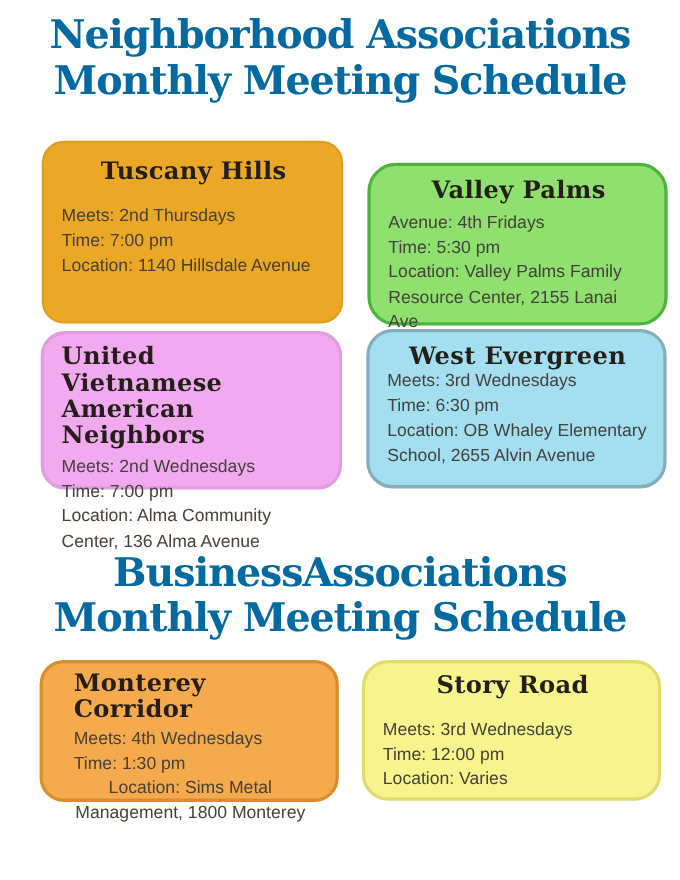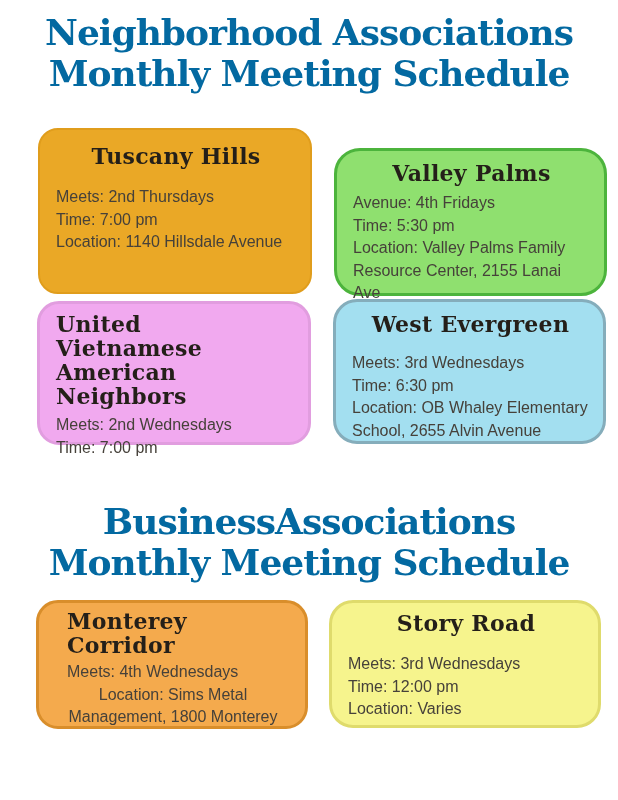--- a/index.html
+++ b/index.html
@@ -25,21 +25,21 @@
   }
   .title-left { text-align:left; }
   .card-line { font-size:16px; line-height:22.5px; color:#46413a; }
   
   .c1 { left:38px;  top:128px; width:274px; height:166px; border-radius:20px; border-width:2px; }
   .c1 .card-title { margin-top:4px; margin-bottom:18px; }
   .c2 { left:334px; top:116px; width:273px; height:148px; border-radius:26px; border-width:3px;margin-top:32px; }
   .c3 { left:37px;  top:301px; width:274px; height:144px; border-radius:22px; border-width:3px; padding-top:8px; }
   .c3 .card-title { margin-bottom:6px; }
   .c4 { left:333px; top:299px; width:273px; height:145px; border-radius:24px; border-width:3px; }
-  .c4 .card-title { margin-bottom:16px; }
+  .c4 .card-title { margin-bottom:0; }
   .c5 { left:36px;  top:600px; width:272px; height:129px; border-radius:22px; border-width:3px; padding-top:6px;padding-left:28px; }
   .c5 .card-title { margin-bottom:4px; word-spacing:5px; }
   .c5 .card-location { max-width:212px;text-align:center; }
   .c6 { left:329px; top:600px; width:272px; height:128px; border-radius:24px; border-width:3px; padding-top:8px; }
   .c6 .card-title { margin-bottom:18px; }
 </style>
 </head>
 <body>
 
 <div class="page">
@@ -60,37 +60,39 @@
     <h2 class="card-title">Valley Palms</h2>
     <div class="card-line">Avenue: 4th Fridays</div>
     <div class="card-line">Time: 5:30 pm</div>
     <div class="card-line card-location">Location: Valley Palms Family Resource Center, 2155 Lanai Ave</div>
   </article>
 
   <article class="card c3" style="background:#f1a9ef;border-color:#e19ddf">
     <h2 class="card-title title-left">United Vietnamese American Neighbors</h2>
     <div class="card-line">Meets: 2nd Wednesdays</div>
     <div class="card-line">Time: 7:00 pm</div>
+    <div class="card-line card-location">Location: Alma Community Center, 136 Alma Avenue</div>
   </article>
 
   <article class="card c4" style="background:#a3dff0;border-color:#85adbb">
     <h2 class="card-title">West Evergreen</h2>
     <div class="card-line">Meets: 3rd Wednesdays</div>
     <div class="card-line">Time: 6:30 pm</div>
     <div class="card-line card-location">Location: OB Whaley Elementary School, 2655 Alvin Avenue</div>
   </article>
 
   <header class="heading h2">
     <div>BusinessAssociations</div>
     <div>Monthly Meeting Schedule</div>
   </header>
 
   <article class="card c5" style="background:#f4aa4d;border-color:#d98e2b">
     <h2 class="card-title title-left">Monterey Corridor</h2>
     <div class="card-line">Meets: 4th Wednesdays</div>
+    <div class="card-line">Time: 1:30 pm</div>
     <div class="card-line card-location">Location: Sims Metal Management, 1800 Monterey</div>
   </article>
 
   <article class="card c6" style="background:#f6f48d;border-color:#dfdb6c">
     <h2 class="card-title">Story Road</h2>
     <div class="card-line">Meets: 3rd Wednesdays</div>
     <div class="card-line">Time: 12:00 pm</div>
     <div class="card-line card-location">Location: Varies</div>
   </article>
 

